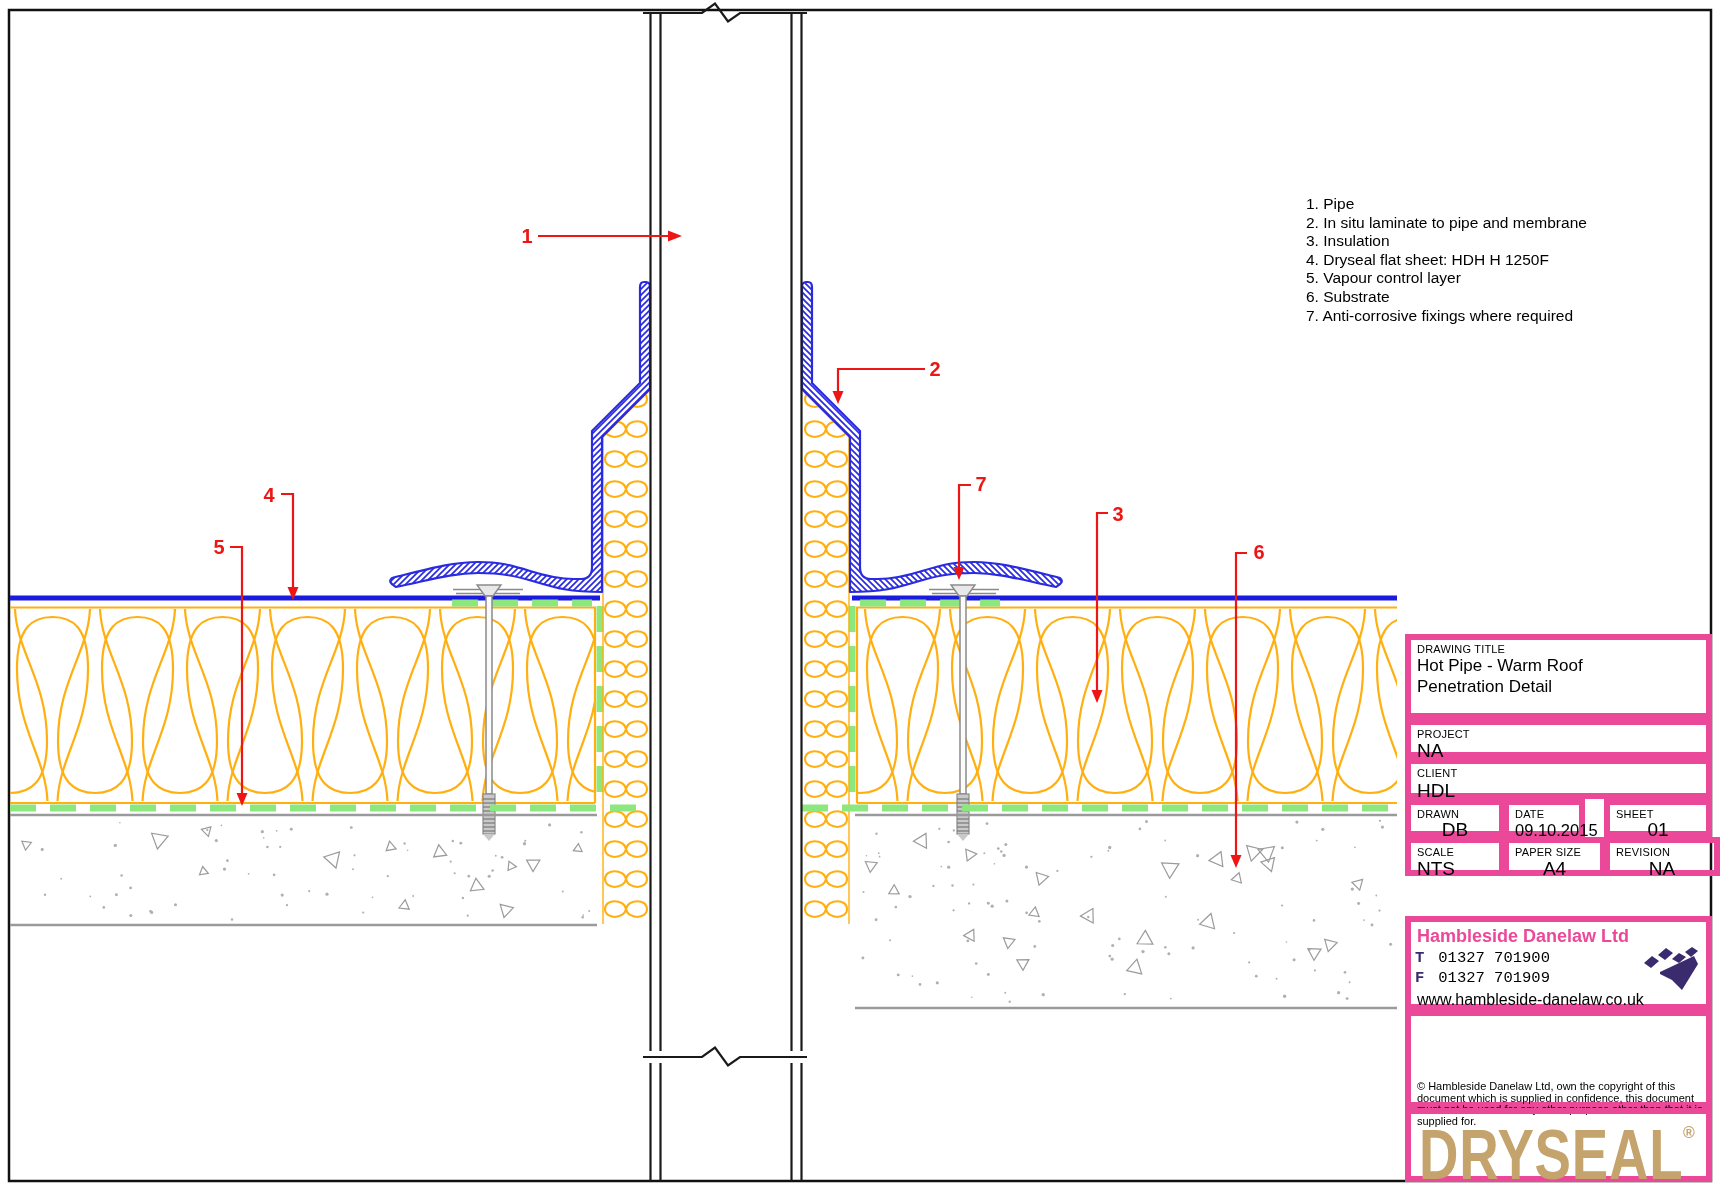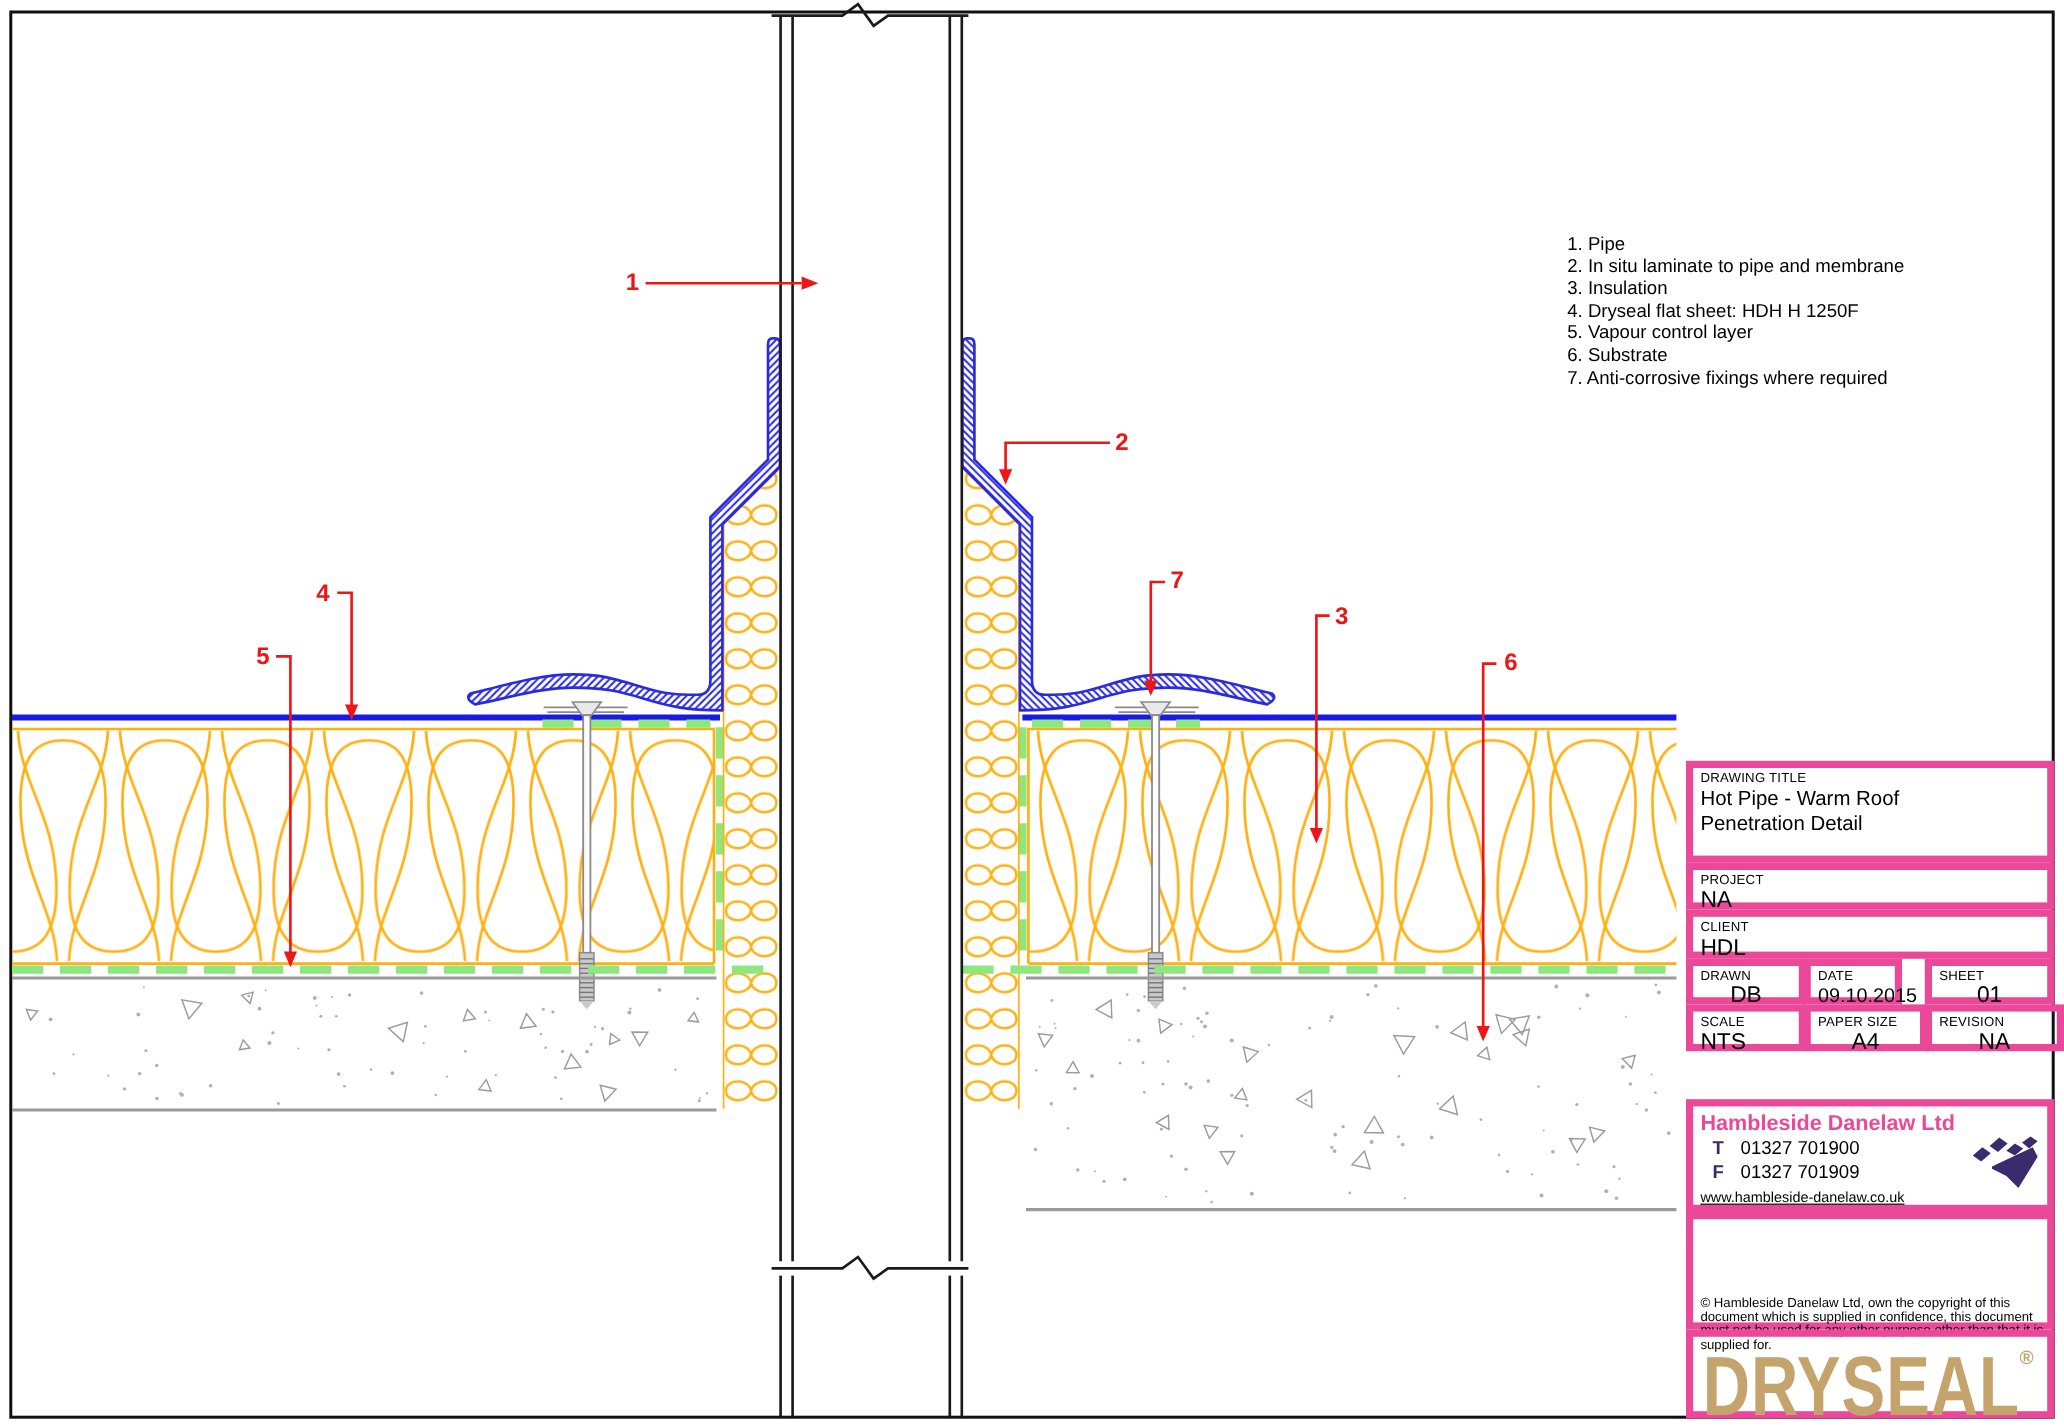--- a/index.html
+++ b/index.html
@@ -13,23 +13,23 @@
   
   .callout-num{position:absolute;color:#ee1515;font-weight:bold;font-size:20px;transform:translate(-50%,-50%);line-height:1;}
 
   
   .tb{position:absolute;border:6px solid #ec4899;box-sizing:border-box;background:transparent;}
   .tb-label{position:absolute;left:6px;top:3px;font-size:11px;letter-spacing:.2px;}
   .tb-val{position:absolute;left:6px;font-size:19px;}
   .tb-val-c{position:absolute;left:0;right:0;text-align:center;font-size:19px;}
   .tb-title-line{position:absolute;left:6px;font-size:17px;}
   .co-name{position:absolute;left:6px;top:4px;font-size:18px;font-weight:bold;color:#ec4899;}
-  .co-row{position:absolute;left:16px;font-size:15.5px;}
+  .co-row{position:absolute;left:4px;font-size:15.5px;font-family:Liberation Mono, monospace;}
   .co-row b{color:#3a2b6e;margin-right:14px;}
-  .co-site{position:absolute;left:6px;top:69px;font-size:12px;text-decoration:underline;}
+  .co-site{position:absolute;left:6px;top:69px;font-size:16px;}
   .notes{position:absolute;left:6px;top:3px;font-size:10.4px;line-height:12px;white-space:nowrap;}
   .copyright{position:absolute;left:6px;top:41px;width:292px;font-size:11px;line-height:11.6px;white-space:normal;margin-top:24px;}
   .brand-word{position:absolute;left:8px;top:6px;font-size:70px;font-weight:bold;color:#c4a36c;
               transform:scaleX(.78);transform-origin:left top;letter-spacing:1px;line-height:1;}
   .brand-reg{position:absolute;left:272px;top:10px;font-size:16px;color:#c4a36c;font-weight:bold;}
 </style>
 </head>
 <body>
 
 <div class="page">

